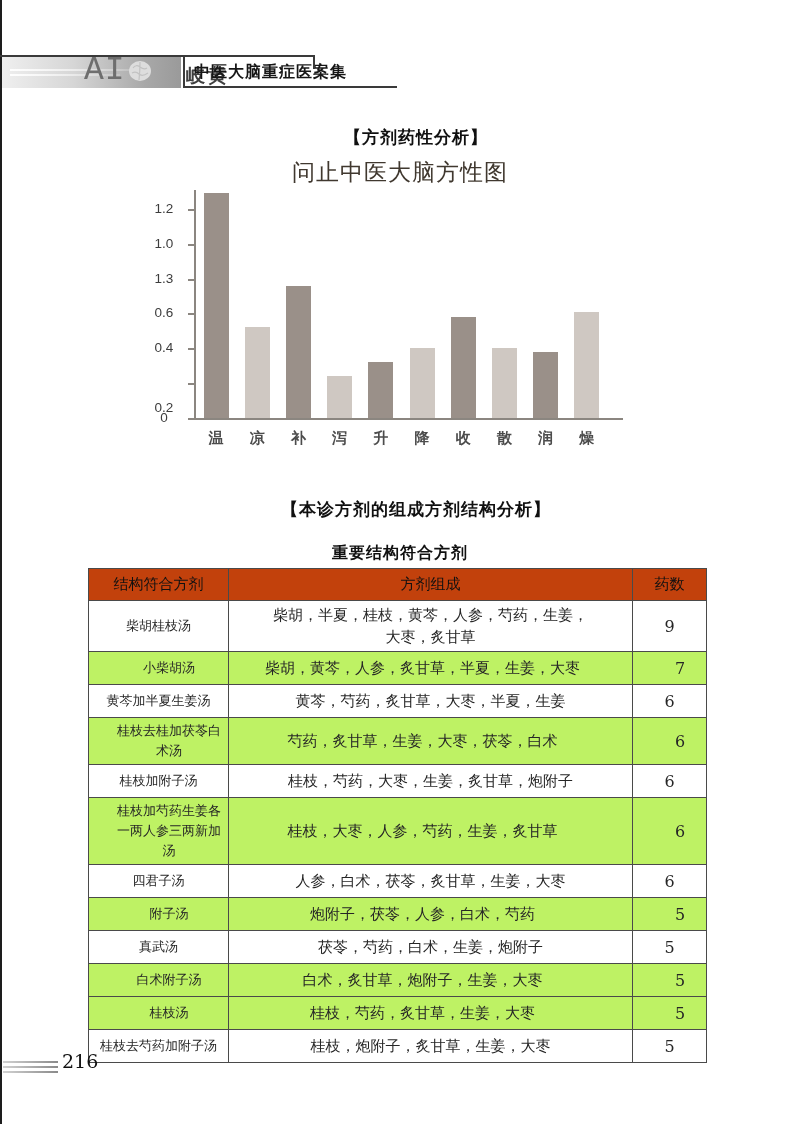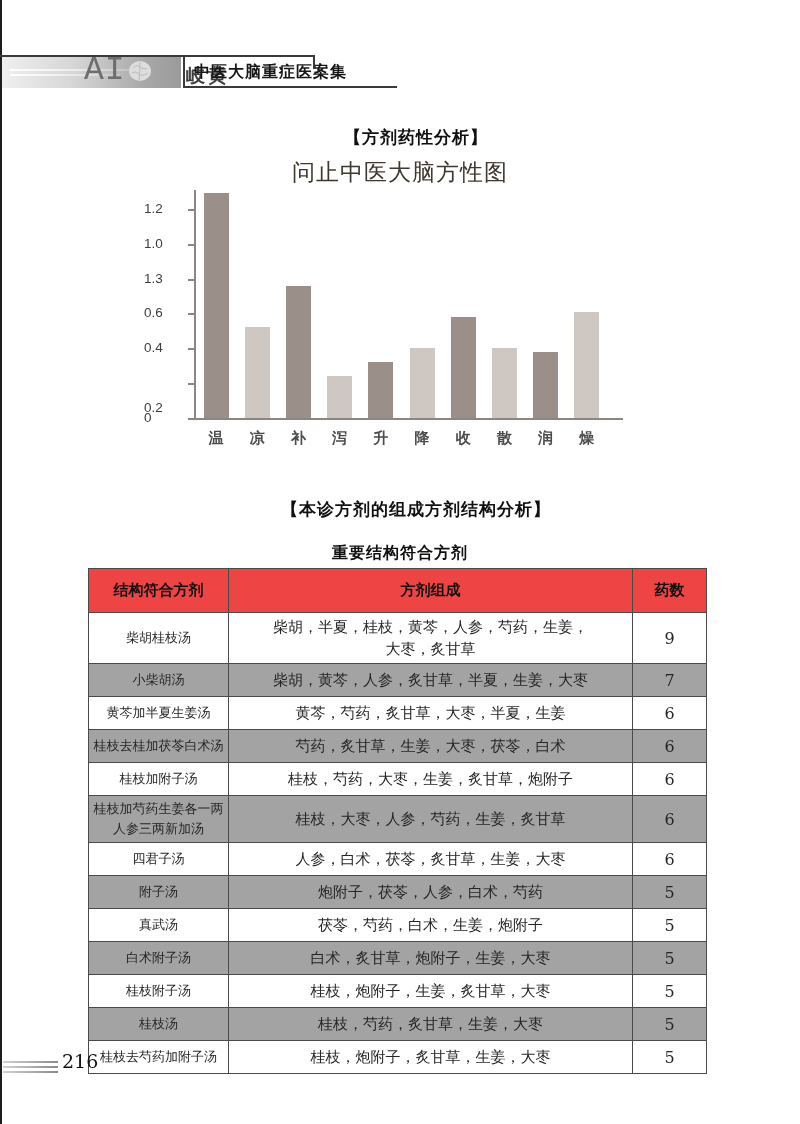--- a/index.html
+++ b/index.html
@@ -29,29 +29,29 @@
   .chart-title{position:absolute;left:0;top:157px;width:100%;text-align:center;
     font-family:"DejaVu Serif",serif;font-size:23px;color:#40382f;letter-spacing:1px;}
   .table-title{position:absolute;left:0;top:543px;width:100%;text-align:center;font-weight:bold;font-size:16px;color:#101010;letter-spacing:1px;}
 
   
   .plot{position:absolute;left:194px;top:190px;width:430px;height:229px;}
   .axis-x{position:absolute;left:-1px;bottom:-1px;width:430px;height:2px;background:#8b8680;}
   .axis-y{position:absolute;left:0;top:0;width:2px;height:229px;background:#8b8680;}
   .bar{position:absolute;bottom:1px;width:25px;}
   .ytick{position:absolute;left:-6px;width:6px;height:2px;background:#8b8680;}
-  .ylab{position:absolute;left:-50px;width:40px;text-align:left;font-size:13.5px;color:#3d3d3d;}
+  .ylab{position:absolute;left:-50px;width:40px;text-align:center;font-size:13.5px;color:#3d3d3d;}
   .xlab{position:absolute;top:239px;width:40px;text-align:center;font-weight:bold;font-size:15px;color:#4c4c4c;}
 
   
   .formula-table{position:absolute;left:88px;top:568px;width:618px;border-collapse:collapse;table-layout:fixed;}
   .formula-table th,.formula-table td{border:1px solid #4a4a4a;text-align:center;vertical-align:middle;}
-  .formula-table th{height:27px;background:#ef4444;font-size:15px;font-weight:bold;color:#111;padding:8px;}
+  .formula-table th{height:27px;background:#c2410c;font-size:15px;font-weight:normal;color:#111;padding:2px;}
   .formula-table td{font-family:"DejaVu Serif",serif;color:#262626;background:#ffffff;}
-  .formula-table tr.stripe td{background:#a3a3a3;}
+  .formula-table tr.stripe td{background:#bef264;padding-left:24px;}
   td.c-name{font-size:13px;padding:3px;height:26px;line-height:20px;margin-left:32px;}
   td.c-comp{font-size:15px;padding:3px 40px;line-height:22px;}
   td.c-count{font-size:16px;padding:3px;}
 
   
   .page-num{position:absolute;left:62px;top:1050px;font-family:"DejaVu Serif",serif;font-size:19px;color:#111;}
   .footer-line{position:absolute;left:3px;width:55px;height:2px;background:linear-gradient(90deg,#d2d2d2,#8a8a8a);}
 </style>
 </head>
 <body>
@@ -177,25 +177,20 @@
         <tr>
           <td class="c-name">真武汤</td>
           <td class="c-comp">茯苓，芍药，白术，生姜，炮附子</td>
           <td class="c-count">5</td>
         </tr>
         <tr class="stripe">
           <td class="c-name">白术附子汤</td>
           <td class="c-comp">白术，炙甘草，炮附子，生姜，大枣</td>
           <td class="c-count">5</td>
         </tr>
-        <tr>
-          <td class="c-name">桂枝附子汤</td>
-          <td class="c-comp">桂枝，炮附子，生姜，炙甘草，大枣</td>
-          <td class="c-count">5</td>
-        </tr>
         <tr class="stripe">
           <td class="c-name">桂枝汤</td>
           <td class="c-comp">桂枝，芍药，炙甘草，生姜，大枣</td>
           <td class="c-count">5</td>
         </tr>
         <tr>
           <td class="c-name">桂枝去芍药加附子汤</td>
           <td class="c-comp">桂枝，炮附子，炙甘草，生姜，大枣</td>
           <td class="c-count">5</td>
         </tr>

